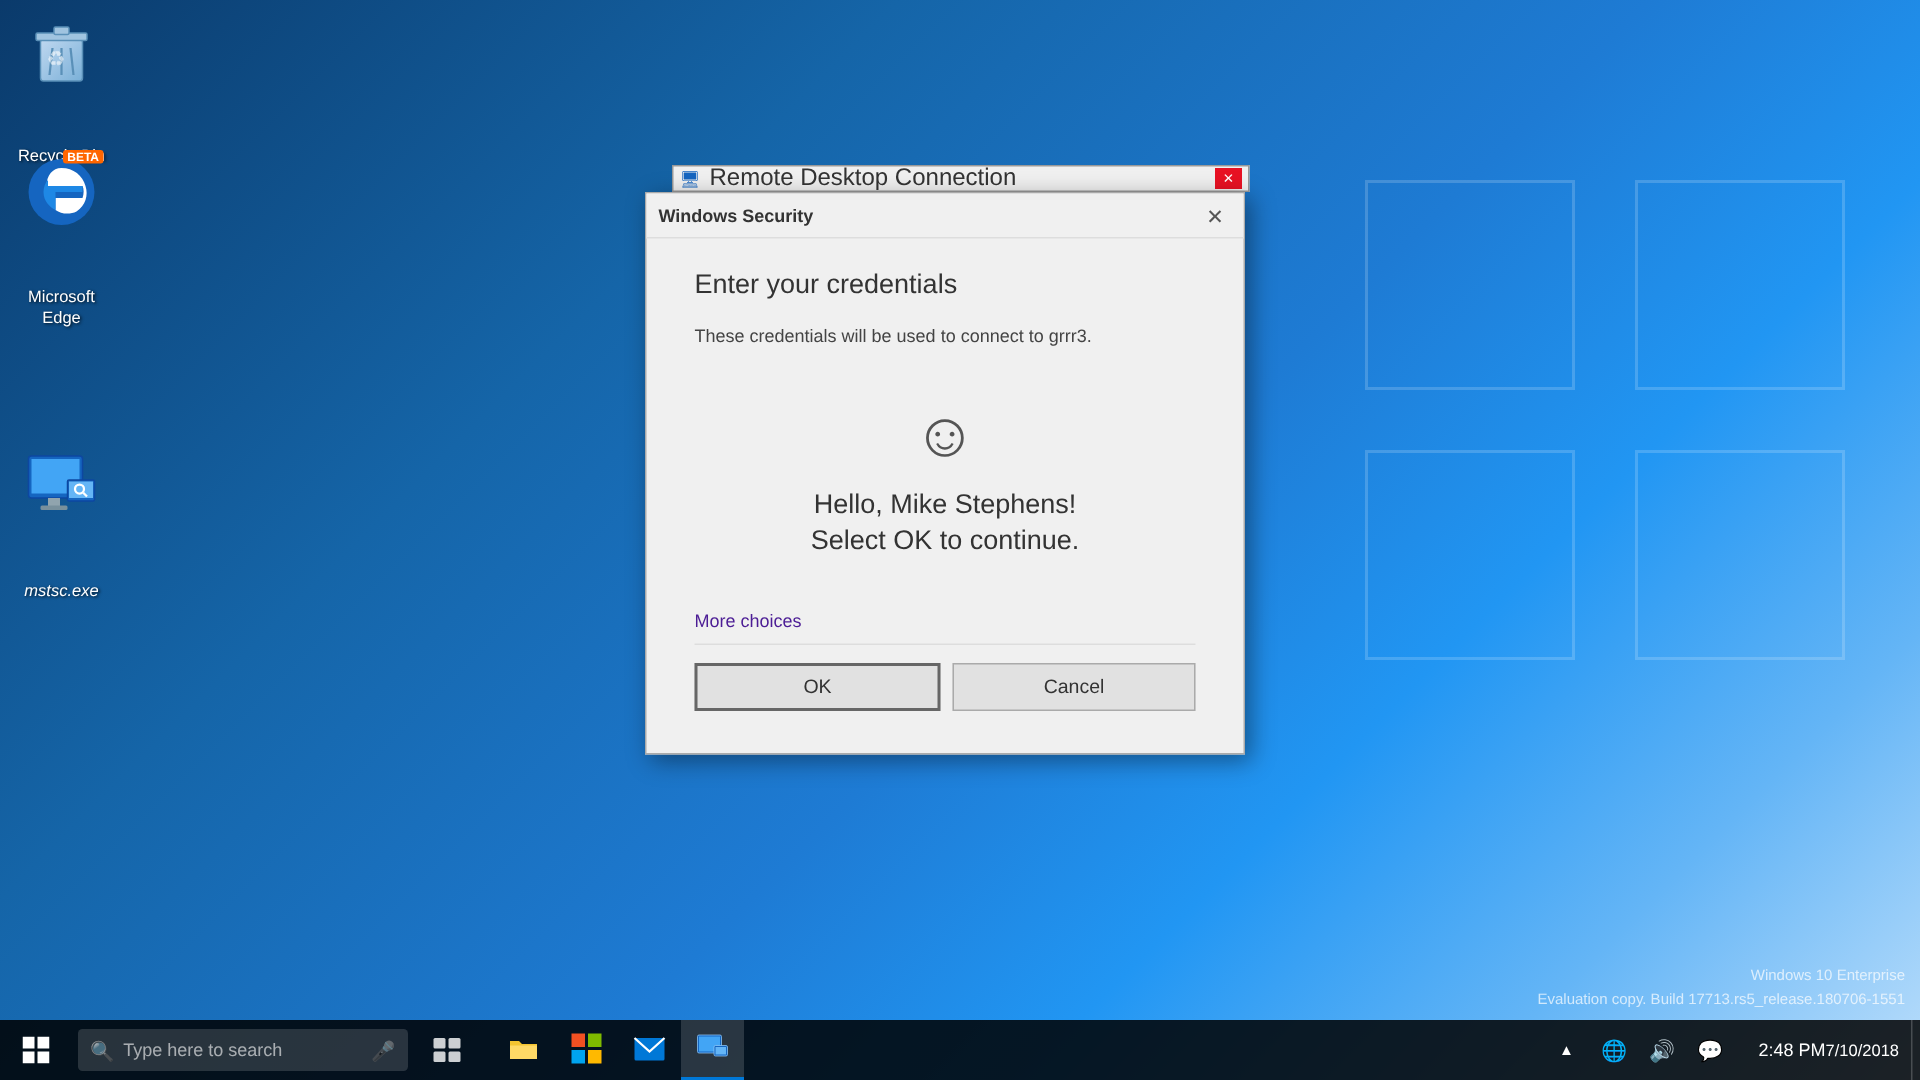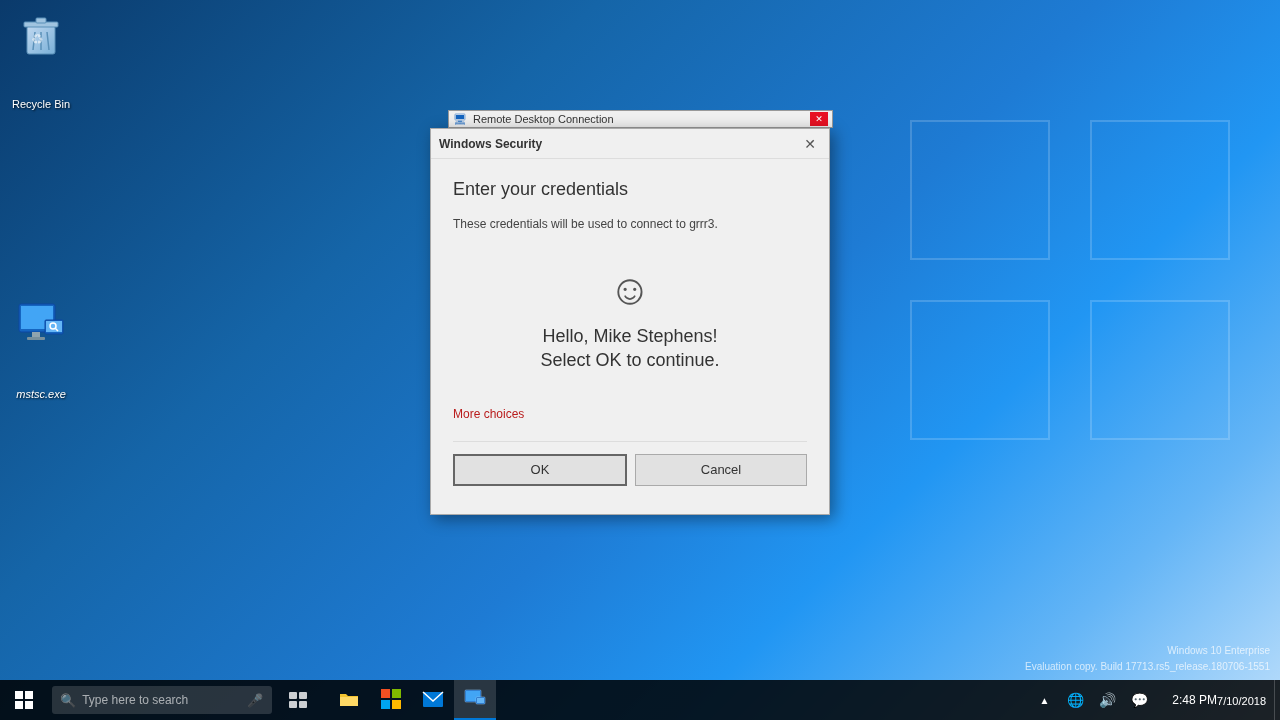--- a/index.html
+++ b/index.html
@@ -243,21 +243,21 @@
       height: 18px;
       background: #f0f0f0;
       border: 1px solid #999;
       display: flex;
       align-items: center;
       padding: 0 4px;
       z-index: 5;
     }
 
     .rdp-title-text {
-      font-size: 11px;
+      font-size: 16px;
       color: #333;
       flex: 1;
       overflow: hidden;
       white-space: nowrap;
     }
 
     .rdp-close-btn {
       width: 18px;
       height: 14px;
       background: #e81123;
@@ -305,21 +305,21 @@
       cursor: pointer;
       display: flex;
       align-items: center;
       justify-content: center;
       color: #555;
       font-size: 14px;
       border-radius: 2px;
     }
 
     .dialog-body {
-      padding: 20px 22px;
+      padding: 20px 32px;
     }
 
     .dialog-heading {
       font-size: 18px;
       color: #333;
       font-weight: 300;
       margin-bottom: 16px;
     }
 
     .dialog-info-text {
@@ -349,26 +349,26 @@
       line-height: 1.5;
     }
 
     .dialog-select-text {
       font-size: 18px;
       color: #333;
       font-weight: 300;
     }
 
     .more-choices-link {
-      color: #b91c1c;
+      color: #4c1d95;
       font-size: 12px;
       cursor: pointer;
       text-decoration: none;
       display: block;
-      margin-bottom: 20px;
+      margin-bottom: 8px;
     }
 
     .dialog-buttons {
       display: flex;
       gap: 4px;
       border-top: 1px solid #ddd;
       padding-top: 12px;
       padding-bottom: 8px;
     }
 
@@ -454,20 +454,32 @@
         <line x1="18" y1="22" x2="16" y2="40" stroke="#5a90b8" stroke-width="1.5"></line>
         <line x1="24" y1="22" x2="24" y2="40" stroke="#5a90b8" stroke-width="1.5"></line>
         <line x1="30" y1="22" x2="32" y2="40" stroke="#5a90b8" stroke-width="1.5"></line>
 
         <text x="14" y="34" font-size="14" fill="rgba(255,255,255,0.6)" font-family="sans-serif">♻</text>
       </svg>
     </div>
     <span class="icon-label">Recycle Bin</span>
   </div>
 
+  <div class="desktop-icon" style="top:100px; left:1px;">
+    <div class="icon-img" style="position:relative;">
+      <svg viewBox="0 0 48 48" xmlns="http://www.w3.org/2000/svg" width="48" height="48">
+        <circle cx="24" cy="24" r="22" fill="#1565c0"></circle>
+        <path d="M24 8 C32 8, 38 13, 40 20 L14 20 C14 13, 18 8, 24 8 Z" fill="white"></path>
+        <path d="M40 20 C42 26, 40 33, 34 37 C30 39, 24 39, 20 36 L20 28 L38 28 C39 25, 39 22, 38 20 Z" fill="white"></path>
+        <path d="M20 36 C16 34, 12 30, 12 24 C12 21, 13 18, 15 16 L15 20 L38 20 L38 24 L20 24 Z" fill="#1e88e5"></path>
+      </svg>
+      <span class="edge-icon-badge">BETA</span>
+    </div>
+    <span class="icon-label">Microsoft Edge</span>
+  </div>
 
   <div class="desktop-icon" style="top:296px; left:1px;font-style:italic;">
     <div class="icon-img">
       <div class="mstsc-icon-area">
         <svg viewBox="0 0 48 48" xmlns="http://www.w3.org/2000/svg" width="48" height="48">
 
           <rect x="2" y="4" width="36" height="28" rx="2" fill="#1565c0" stroke="#0d47a1" stroke-width="1"></rect>
           <rect x="4" y="6" width="32" height="23" fill="#42a5f5"></rect>
 
           <rect x="15" y="32" width="8" height="6" fill="#90a4ae"></rect>

